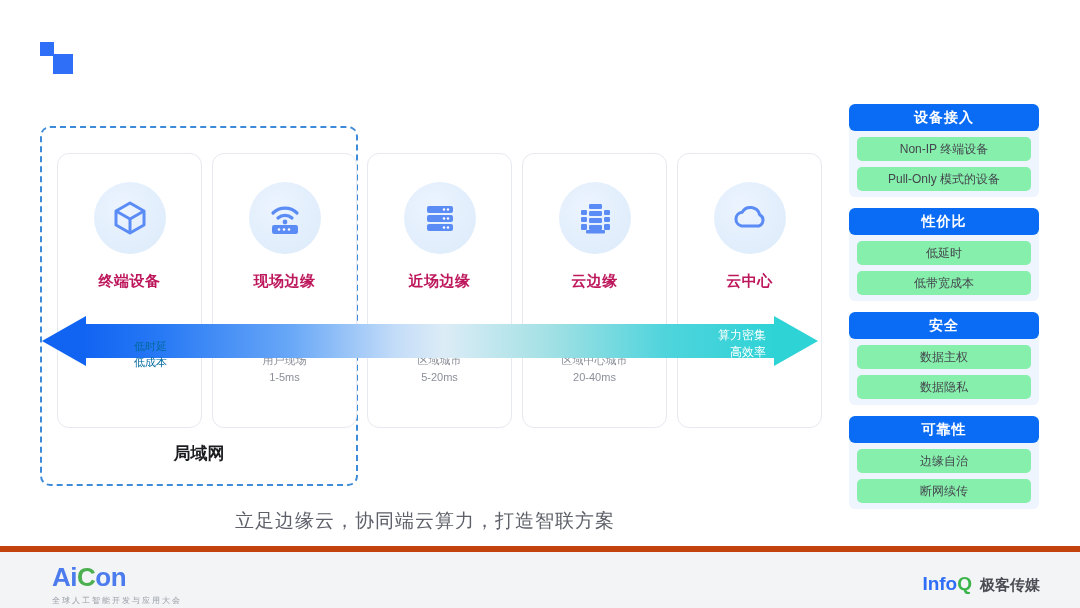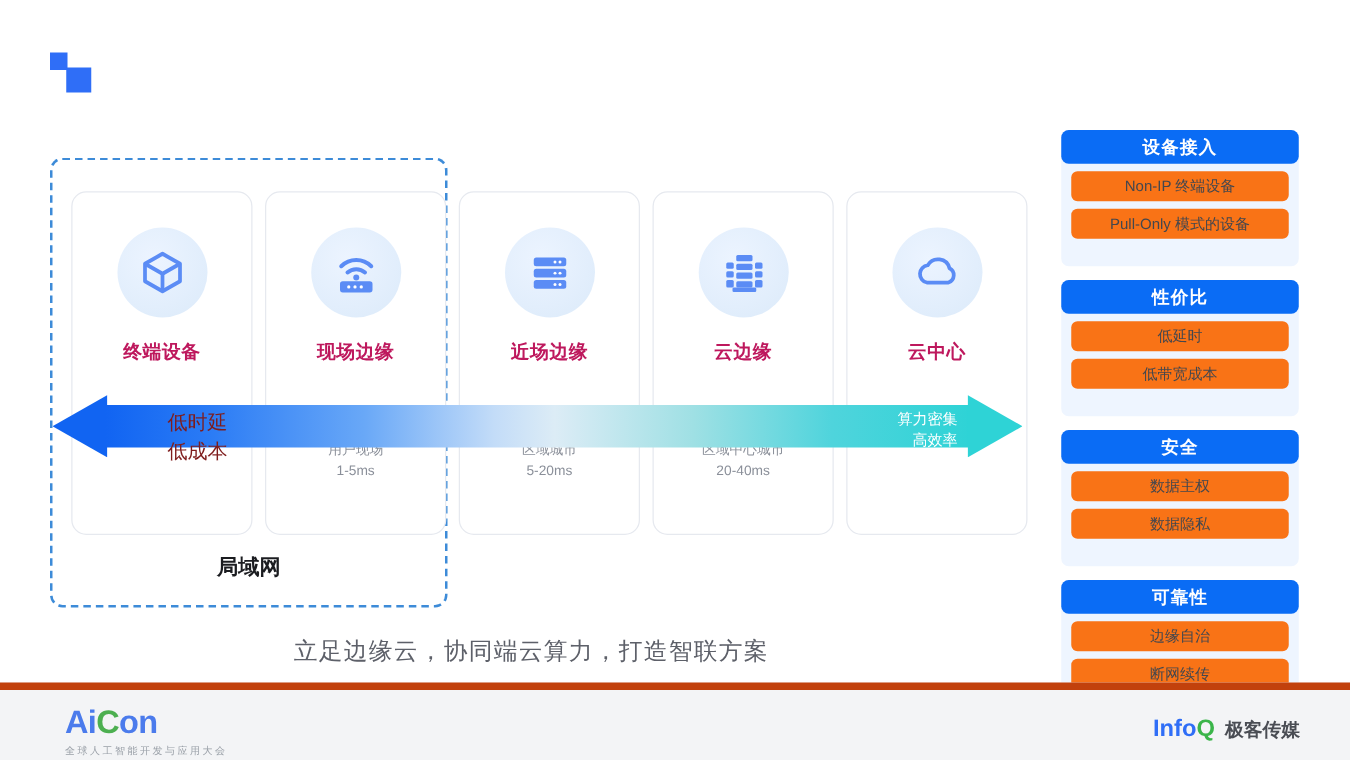--- a/index.html
+++ b/index.html
@@ -81,49 +81,49 @@
     position: absolute; left: 0; top: 0; width: 44px; height: 50px;
     background: #1164f2;
     clip-path: polygon(0% 50%, 100% 0%, 100% 100%);
   }
   .arrow-head-right {
     position: absolute; right: 0; top: 0; width: 44px; height: 50px;
     background: #2ed3d6;
     clip-path: polygon(100% 50%, 0% 0%, 0% 100%);
   }
   .arrow-text-left {
-    position: absolute; left: 92px; top: 11px;
-    font-size: 16px; color: #7f1d1d; line-height: 1.45; text-align: left;
+    position: absolute; left: 92px; top: 23px;
+    font-size: 11px; color: #0369a1; line-height: 1.45; text-align: left;
   }
   .arrow-text-right {
     position: absolute; right: 52px; top: 11px;
     font-size: 12px; color: #ffffff; line-height: 1.45; text-align: right;
   }
   .arrow-text-left span, .arrow-text-right span { display: block; }
 
   
   .tagline {
     position: absolute; left: 0; top: 508px; width: 850px;
     text-align: center; font-size: 19px; color: #5d6069; letter-spacing: 1px;
   }
 
   
   .right-panel {
     position: absolute; left: 849px; top: 104px; width: 190px;
   }
   .pgroup {
-    background: #eef5ff; border-radius: 6px; margin-bottom: 11px; padding-bottom: 22px;
+    background: #eef5ff; border-radius: 6px; margin-bottom: 11px; padding-bottom: 6px;
   }
   .pgroup-header {
     background: #0a6cf5; color: #ffffff; border-radius: 6px;
     height: 27px; display: flex; align-items: center; justify-content: center;
     font-size: 14px; font-weight: 700; letter-spacing: 1px;
   }
   .pgroup-item {
-    margin: 6px 8px 0 8px; background: #f97316; border-radius: 5px;
+    margin: 6px 8px 0 8px; background: #86efac; border-radius: 5px;
     height: 24px; display: flex; align-items: center; justify-content: center;
     font-size: 12px; color: #44474e;
   }
 
   
   .footer {
     position: absolute; left: 0; bottom: 0; width: 1080px; height: 62px;
     background: #f3f4f6; border-top: 6px solid #c2410c;
   }
   .aicon {

